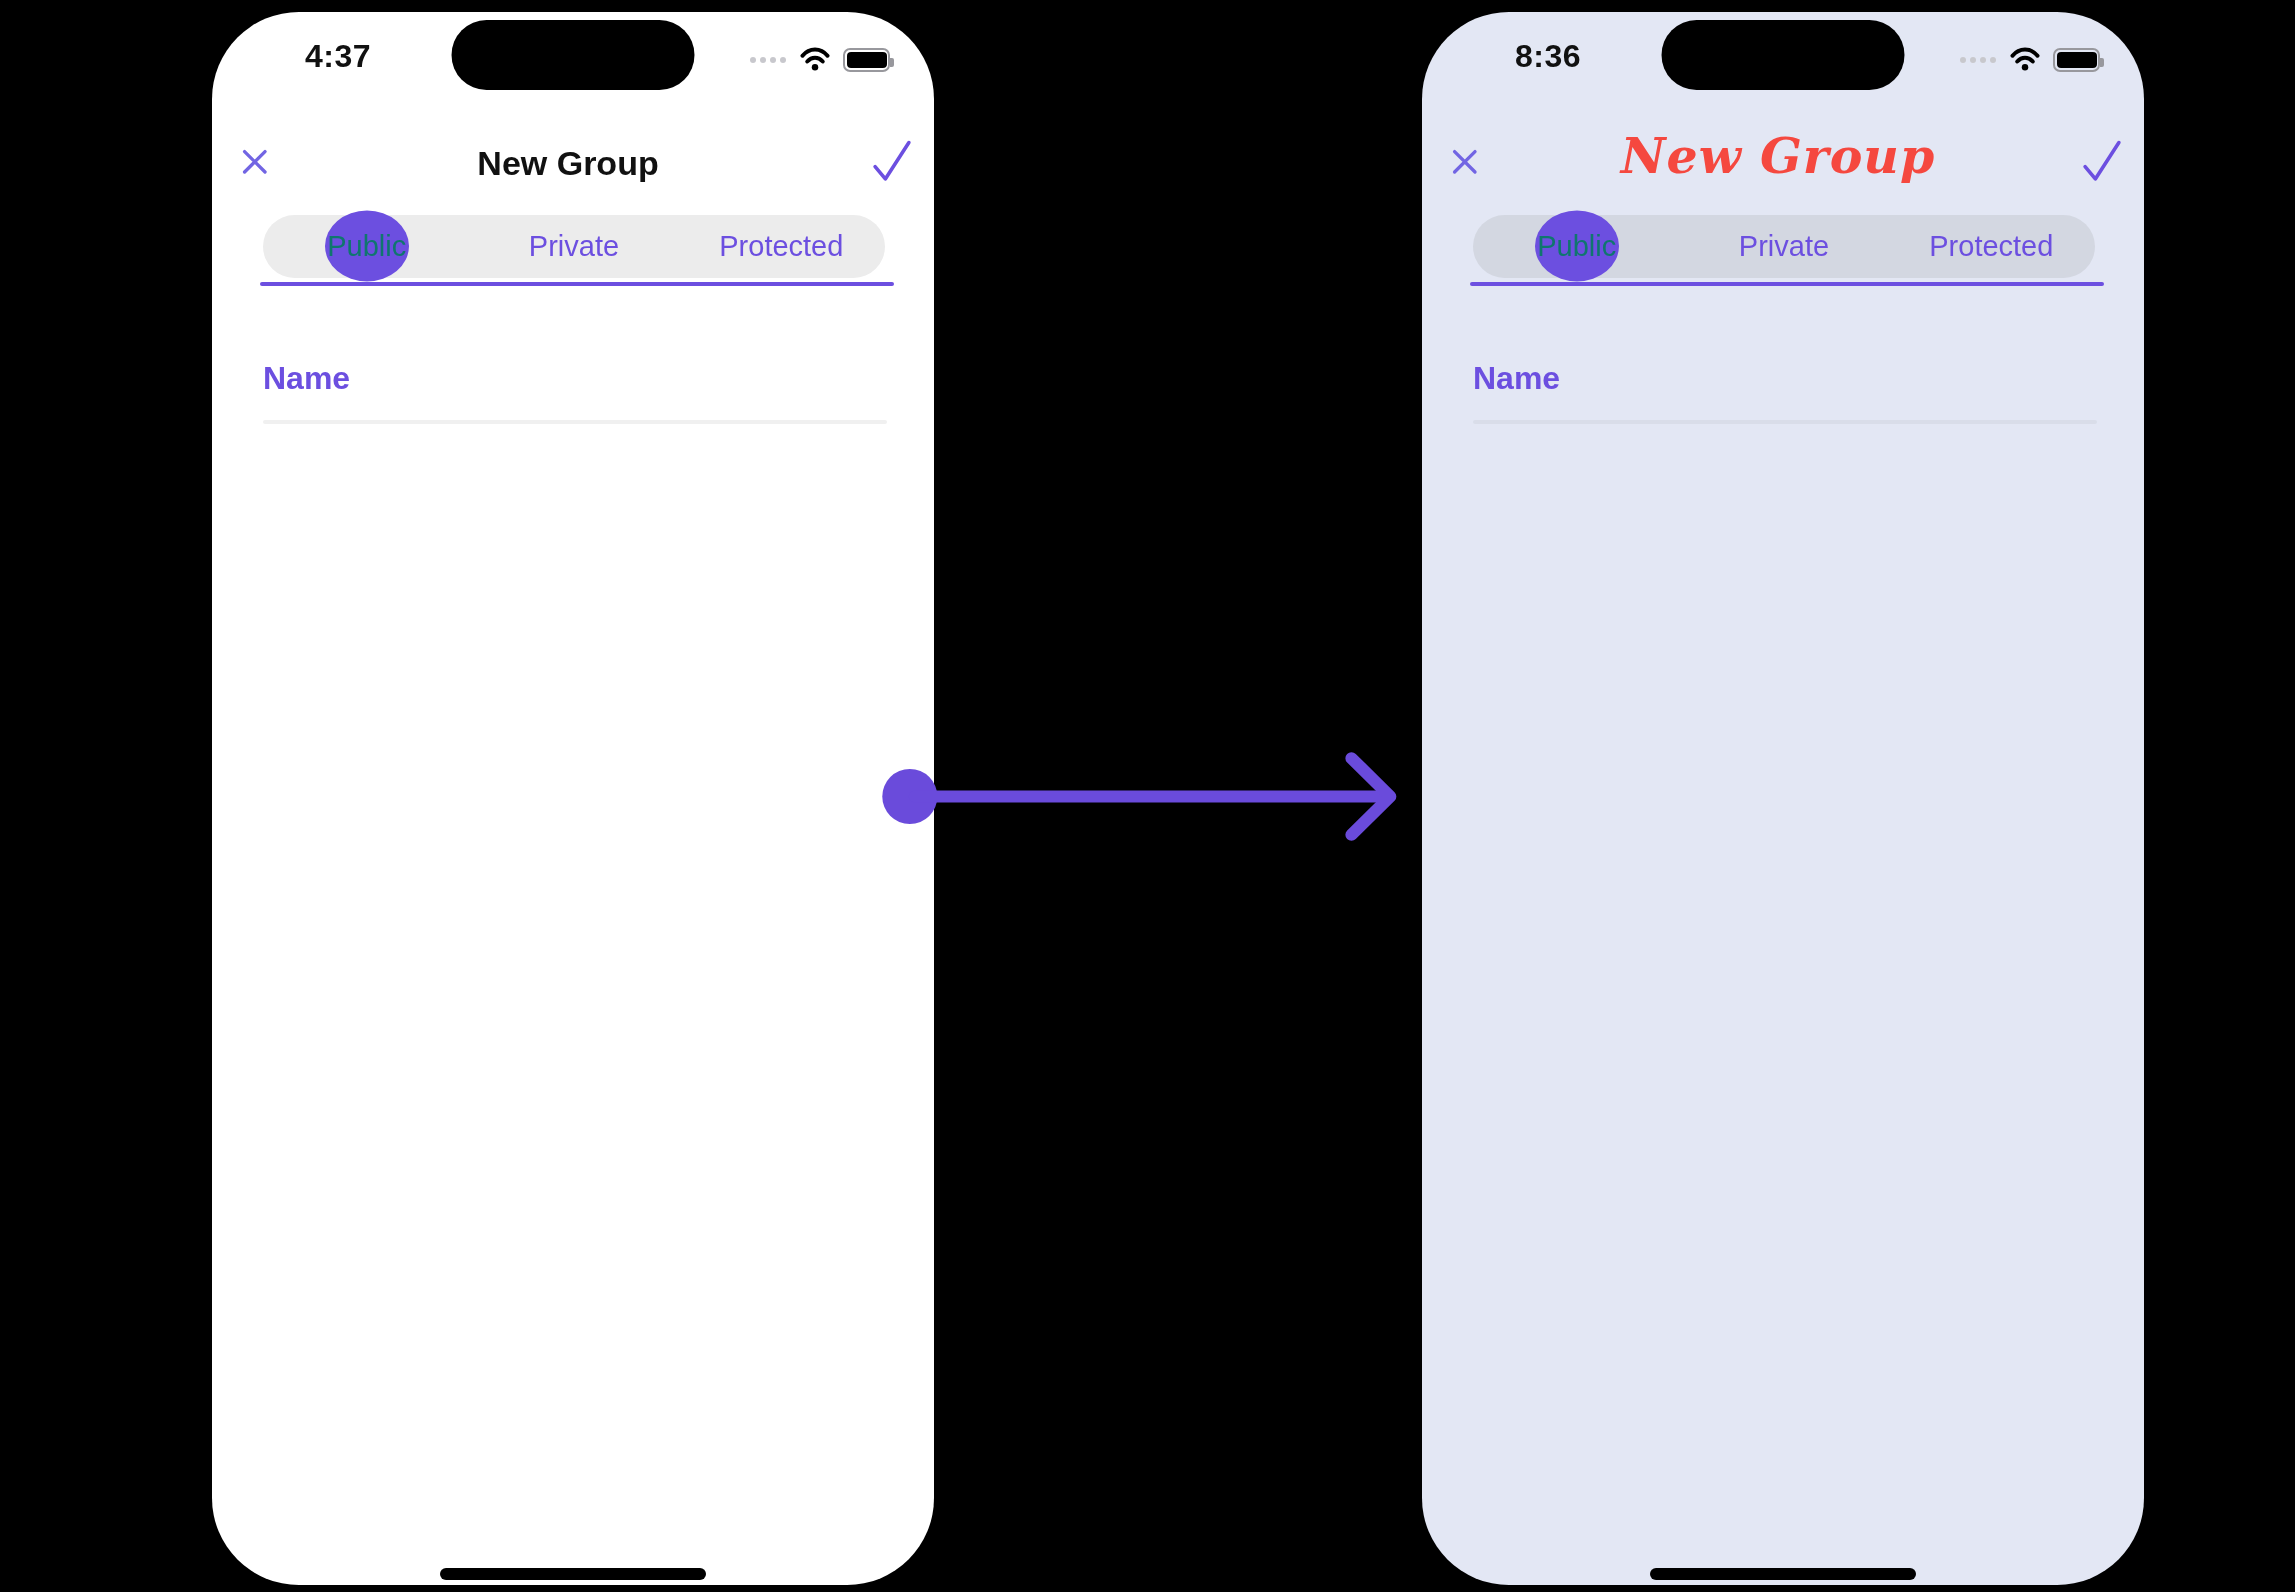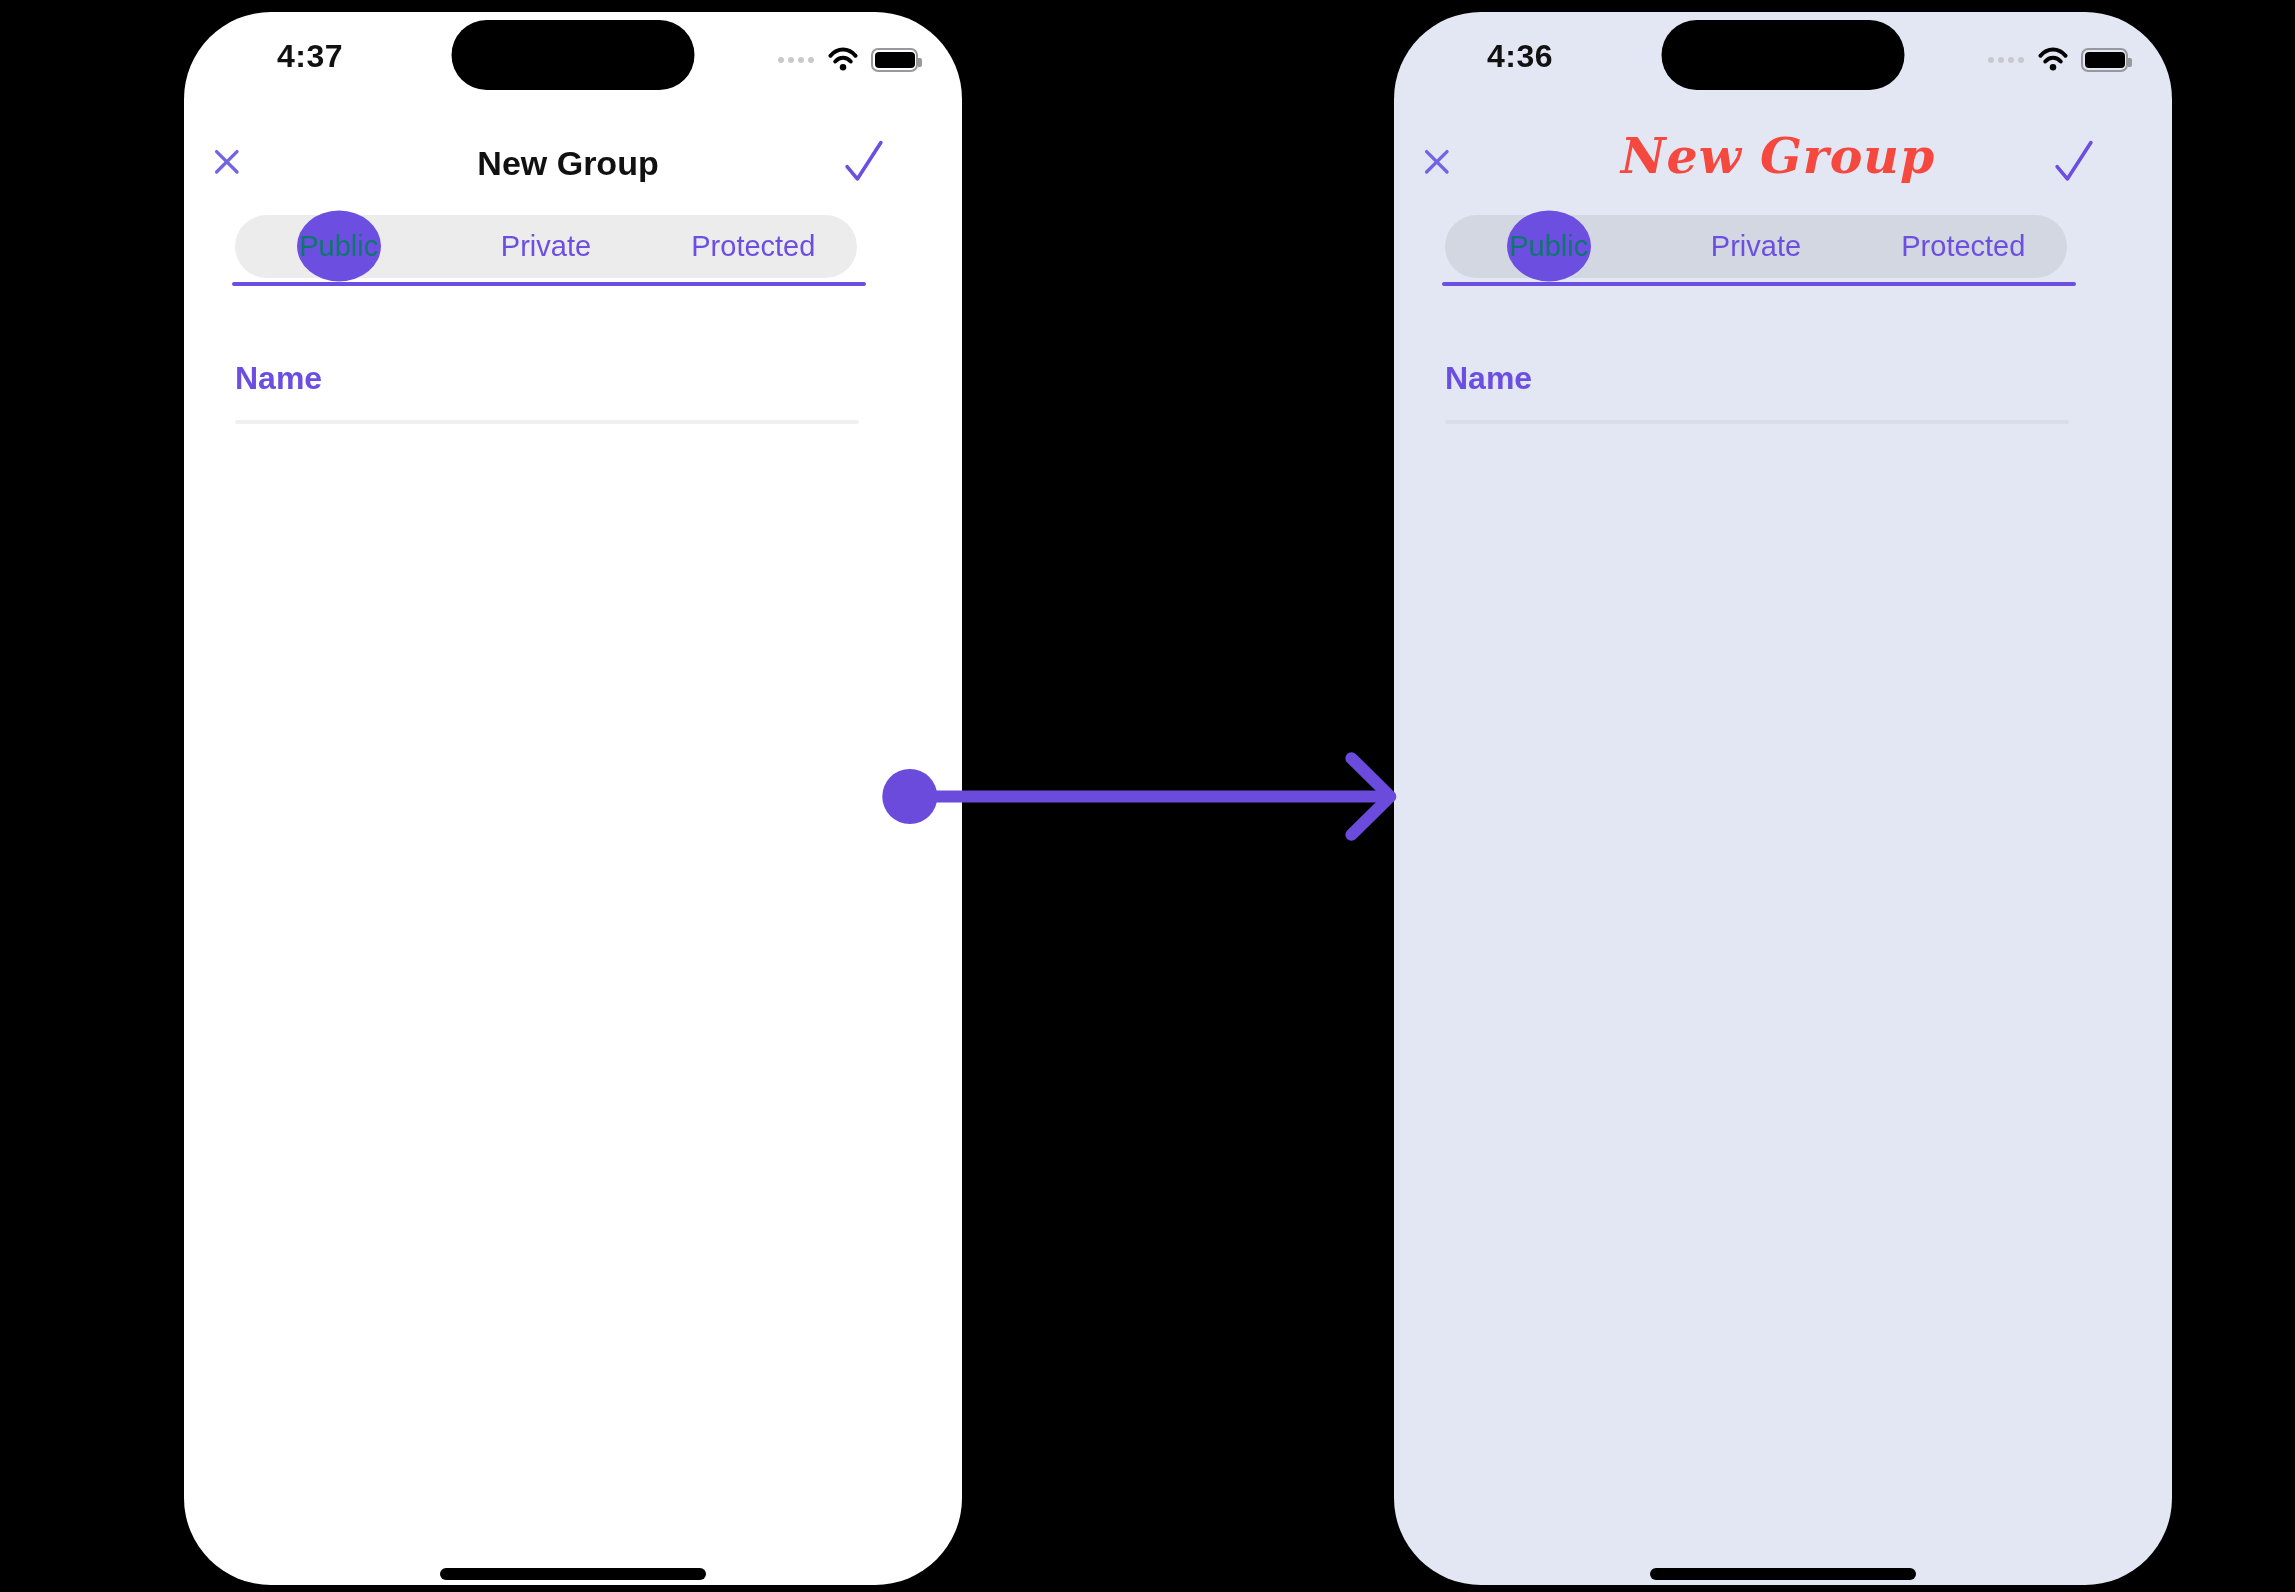--- a/index.html
+++ b/index.html
@@ -22,24 +22,25 @@
   html,body{width:2295px;height:1593px;}
   body{
     background:var(--canvas);
     font-family:"Liberation Sans", sans-serif;
     position:relative;
     overflow:hidden;
   }
   .phone{
     position:absolute;
     top:11.7px;
-    width:778px;
+    width:722px;
     height:1573px;
     border-radius:87px;
     overflow:hidden;
+    margin-left:28px;
   }
   .phone.before{left:184px;background:var(--phone_before_bg);}
   .phone.after{left:1394px;background:var(--phone_after_bg);}
 
   
   .time{
     position:absolute;left:93px;top:26.5px;
     font-size:32px;font-weight:700;color:var(--text_dark);
     letter-spacing:0.5px;
   }
@@ -173,21 +174,21 @@
 
   <div class="name-field">
     <span class="placeholder">Name</span>
     <span class="name-underline"></span>
   </div>
 
   <div class="home-indicator"></div>
 </div>
 
 <div class="phone after">
-  <div class="time">4:36</div>
+  <div class="time">8:36</div>
   <div class="island"></div>
   <div class="status-icons">
     <span class="cell-dots">
         <i></i>
         <i></i>
         <i></i>
         <i></i>
       </span>
     <span>
       <svg width="30" height="24.5" viewBox="0 0 60 48">

